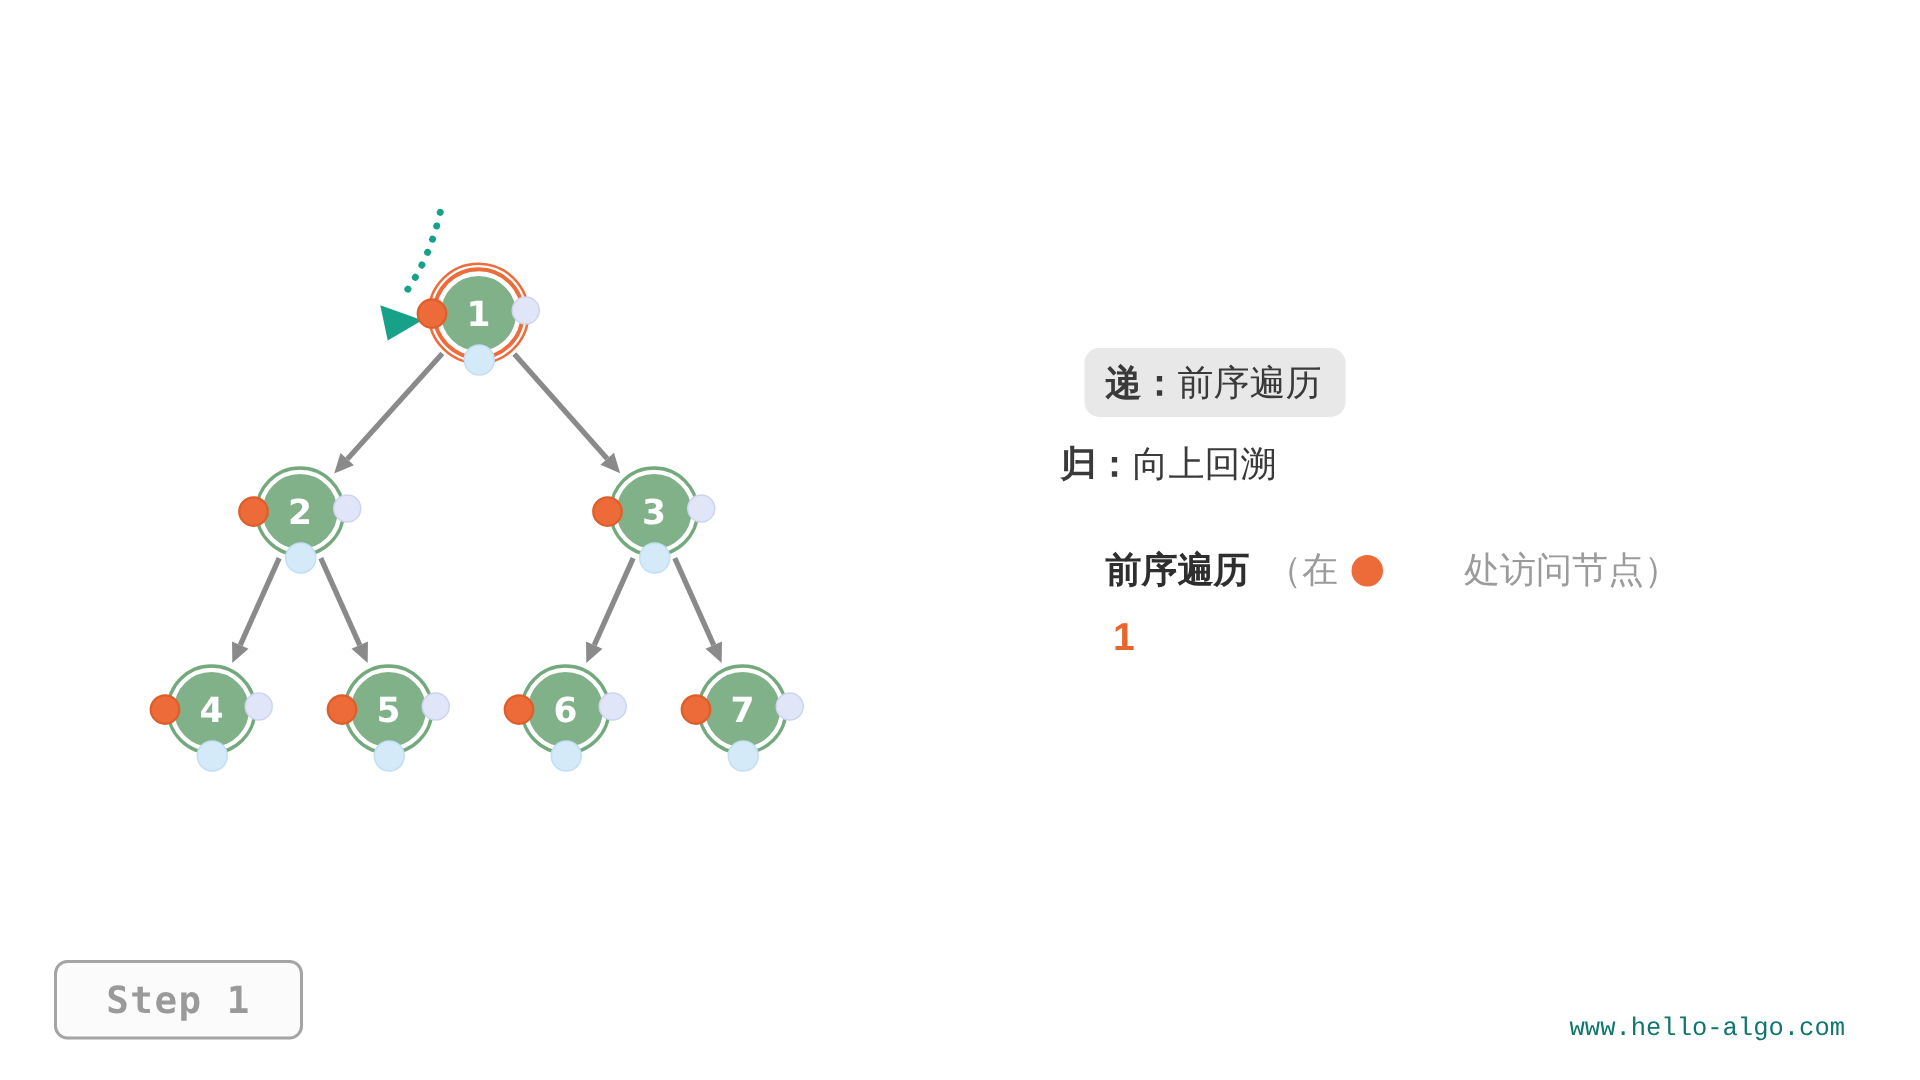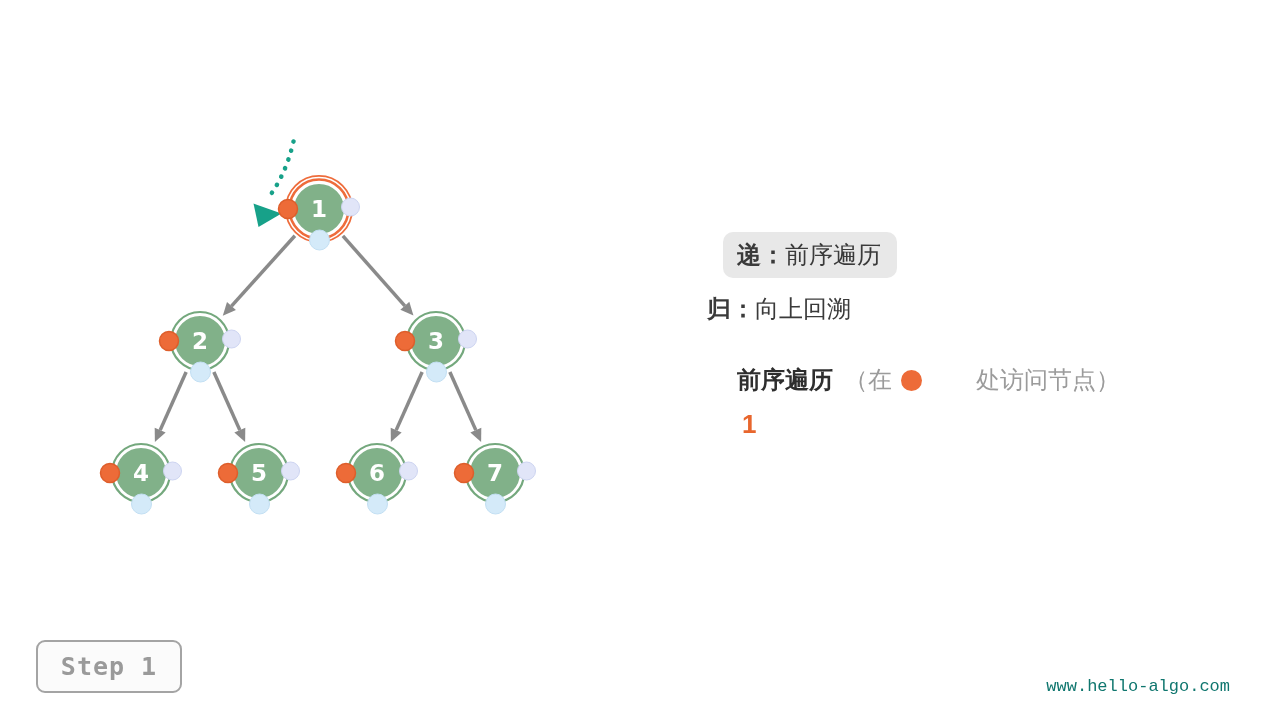--- a/index.html
+++ b/index.html
@@ -11,21 +11,21 @@
   .hl-box{left:723px;top:232px;width:174px;height:46px;background:#E8E8E8;border-radius:10px;
           display:flex;align-items:center;padding-left:14px;box-sizing:border-box;}
   .b{font-weight:bold;}
   .line2{left:707px;top:293px;}
   .line3{left:737px;top:364px;display:flex;align-items:center;}
   .line3 .title{font-weight:bold;color:#2E2E2E;}
   .line3 .gray{color:#9B9B9B;margin-left:45px;}
   .line3 .gray.open{margin-left:11px;}
   .visit-dot{display:inline-block;width:21px;height:21px;border-radius:50%;margin:0 9px;}
   .seq{position:absolute;left:742px;top:409px;font-size:26px;font-weight:bold;}
-  .step-box{position:absolute;left:36px;top:640px;width:146px;height:53px;background:#FBFBFB;
+  .step-box{position:absolute;left:36px;top:640px;width:166px;height:53px;background:#FBFBFB;
             border:2px solid #A4A4A4;border-radius:9px;display:flex;align-items:center;justify-content:center;
             font-family:"DejaVu Sans Mono","Liberation Mono",monospace;font-size:25px;font-weight:bold;color:#9A9A9A;
             box-sizing:border-box;letter-spacing:1px;}
   .watermark{position:absolute;right:50px;top:677px;font-family:Liberation Mono, monospace;
              font-size:17px;color:#0f766e;}
 </style>
 </head>
 <body>
 
 <div id="stage">

